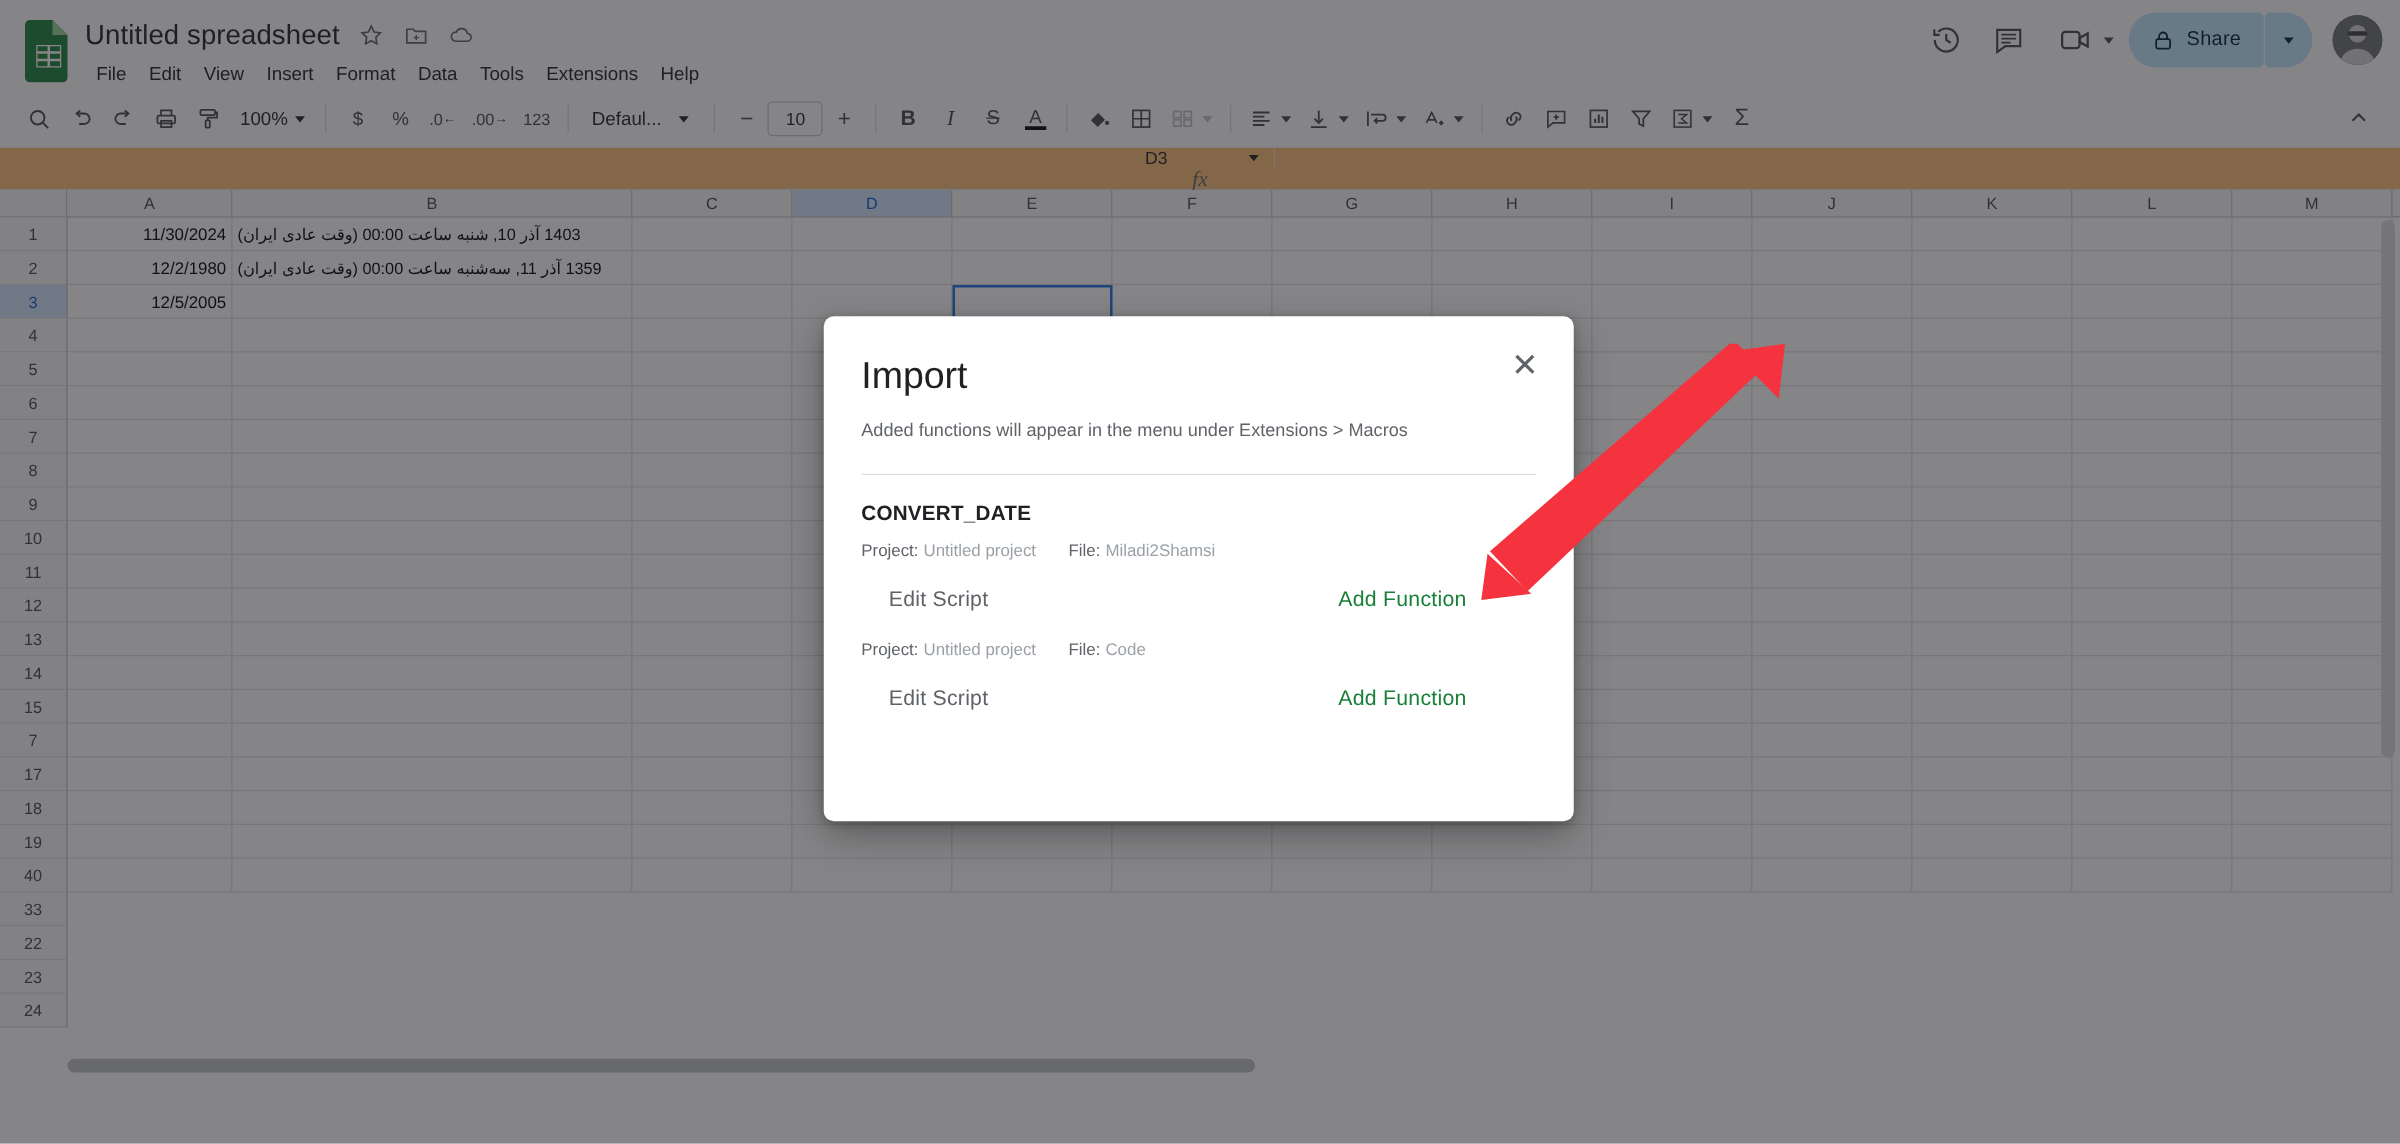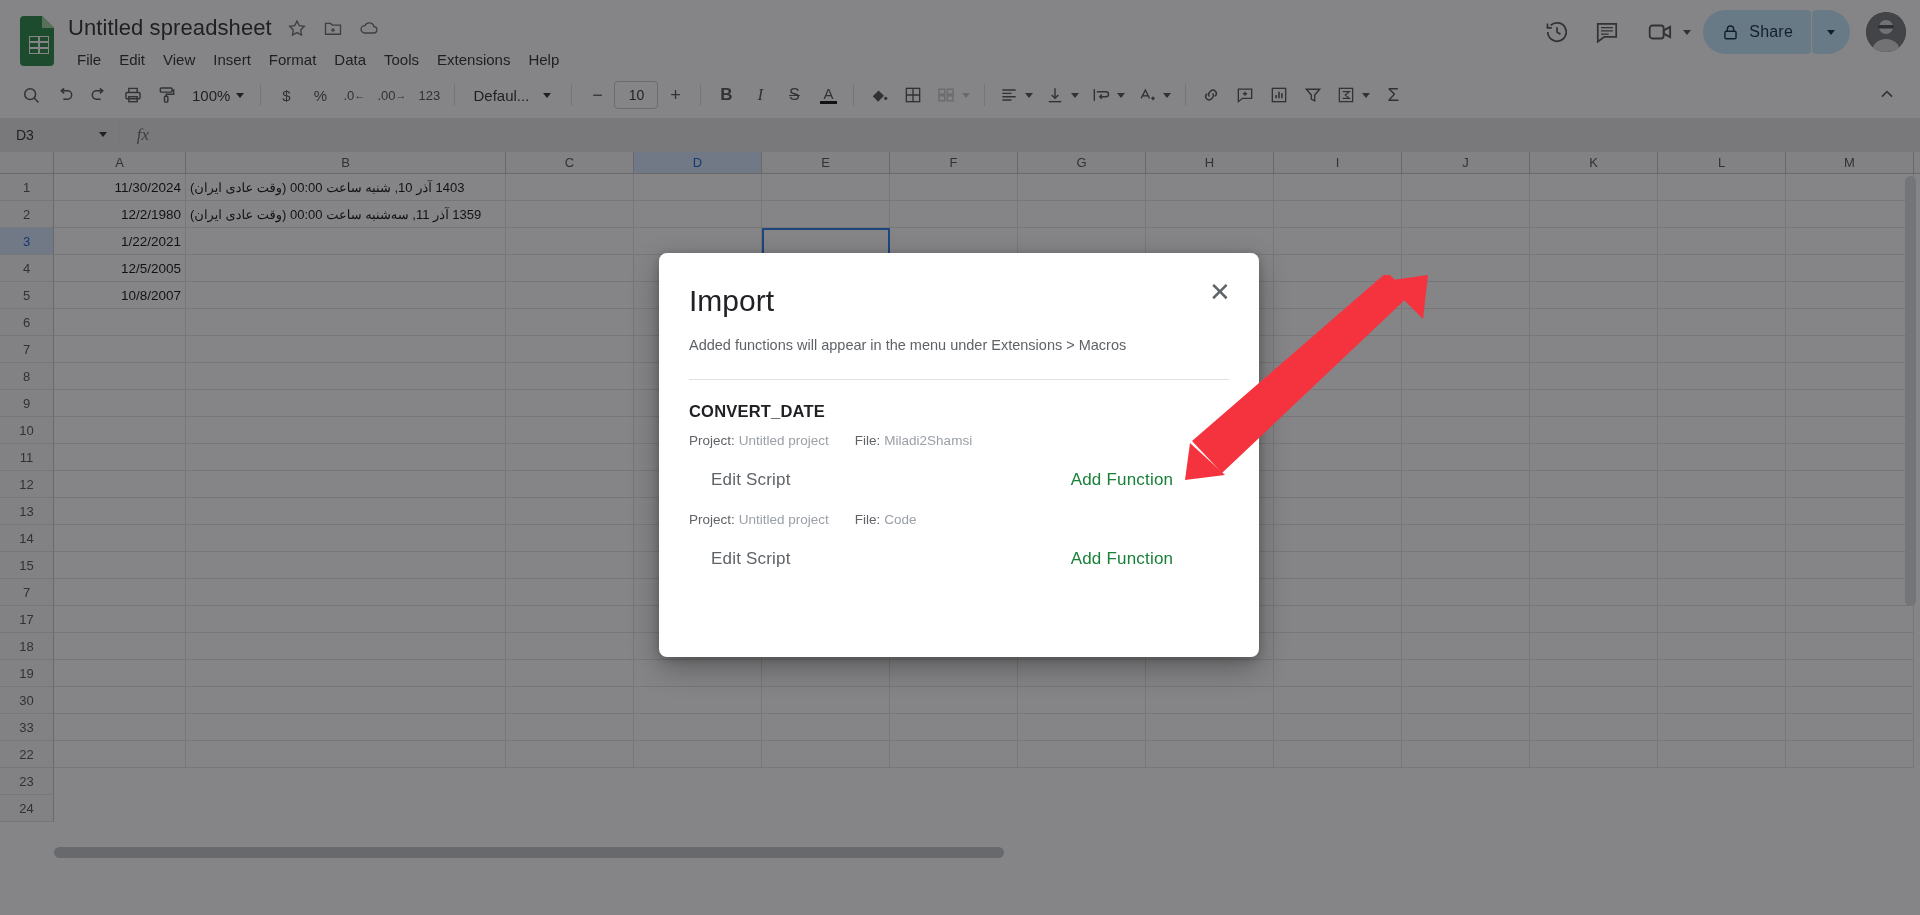--- a/index.html
+++ b/index.html
@@ -89,22 +89,22 @@
     font-size: 14px; color: #1f1f1f; cursor: text;
   }
   .caret { width: 0; height: 0; border-left: 4px solid transparent; border-right: 4px solid transparent;
            border-top: 5px solid currentColor; }
   .tb-collapse { position: absolute; right: 16px; top: 6px; }
   .txtglyph { font-size: 15px; color:#444746; }
   .tb.disabled { color:#bdc1c6; }
 
   
   .formulabar {
-    height: 34px; background: #e5e5e5; display: flex; align-items: center;
-    border-bottom: 1px solid #e0e0e0; font-size: 14px; color: #1f1f1f;
+    height: 34px; background: #fdba74; display: flex; align-items: center;
+    border-bottom: 1px solid #e0e0e0; font-size: 14px; color: #1f1f1f; flex-direction: column;
   }
   .namebox {
     width: 120px; height: 100%; display: flex; align-items: center;
     justify-content: space-between; padding: 0 12px 0 16px; border-right: 1px solid #e0e0e0;
   }
   .fx { width: 46px; text-align: center; color:#5f6368; font-style: italic; font-family:"Liberation Serif", serif; font-size:17px;}
   .formula-input { flex: 1; height: 100%; }
 
   
   .grid-wrap { position: relative; background: #fff; height: 712px; overflow: hidden; }
@@ -510,21 +510,21 @@
           <div class="rowhead">10</div>
           <div class="rowhead">11</div>
           <div class="rowhead">12</div>
           <div class="rowhead">13</div>
           <div class="rowhead">14</div>
           <div class="rowhead">15</div>
           <div class="rowhead">7</div>
           <div class="rowhead">17</div>
           <div class="rowhead">18</div>
           <div class="rowhead">19</div>
-          <div class="rowhead">30</div>
+          <div class="rowhead">40</div>
           <div class="rowhead">33</div>
           <div class="rowhead">22</div>
           <div class="rowhead">23</div>
           <div class="rowhead">24</div>
         </div>
       <div class="cells-col" id="cellsarea">
         <div class="sel-box" style="left:708px; top:54px; width:128px; height:27px;"></div>
       <div class="grid-row">
             <div class="cell right" style="width: 132px; flex: 0 0 132px;">11/30/2024</div>
             <div class="cell right" style="width: 320px; flex: 0 0 320px; direction: rtl; overflow: visible; font-size: 13px;">1403 آذر 10, شنبه ساعت 00:00 (وقت عادی ایران)</div>
@@ -549,51 +549,21 @@
             <div class="cell right" style="width: 128px; flex: 0 0 128px;"></div>
             <div class="cell right" style="width: 128px; flex: 0 0 128px;"></div>
             <div class="cell right" style="width: 128px; flex: 0 0 128px;"></div>
             <div class="cell right" style="width: 128px; flex: 0 0 128px;"></div>
             <div class="cell right" style="width: 128px; flex: 0 0 128px;"></div>
             <div class="cell right" style="width: 128px; flex: 0 0 128px;"></div>
             <div class="cell right" style="width: 128px; flex: 0 0 128px;"></div>
             <div class="cell right" style="width: 128px; flex: 0 0 128px;"></div>
           </div>
           <div class="grid-row">
-            <div class="cell right" style="width: 132px; flex: 0 0 132px;">1/22/2021</div>
-            <div class="cell right" style="width: 320px; flex: 0 0 320px;"></div>
-            <div class="cell right" style="width: 128px; flex: 0 0 128px;"></div>
-            <div class="cell right" style="width: 128px; flex: 0 0 128px;"></div>
-            <div class="cell right" style="width: 128px; flex: 0 0 128px;"></div>
-            <div class="cell right" style="width: 128px; flex: 0 0 128px;"></div>
-            <div class="cell right" style="width: 128px; flex: 0 0 128px;"></div>
-            <div class="cell right" style="width: 128px; flex: 0 0 128px;"></div>
-            <div class="cell right" style="width: 128px; flex: 0 0 128px;"></div>
-            <div class="cell right" style="width: 128px; flex: 0 0 128px;"></div>
-            <div class="cell right" style="width: 128px; flex: 0 0 128px;"></div>
-            <div class="cell right" style="width: 128px; flex: 0 0 128px;"></div>
-            <div class="cell right" style="width: 128px; flex: 0 0 128px;"></div>
-          </div>
-          <div class="grid-row">
             <div class="cell right" style="width: 132px; flex: 0 0 132px;">12/5/2005</div>
-            <div class="cell right" style="width: 320px; flex: 0 0 320px;"></div>
-            <div class="cell right" style="width: 128px; flex: 0 0 128px;"></div>
-            <div class="cell right" style="width: 128px; flex: 0 0 128px;"></div>
-            <div class="cell right" style="width: 128px; flex: 0 0 128px;"></div>
-            <div class="cell right" style="width: 128px; flex: 0 0 128px;"></div>
-            <div class="cell right" style="width: 128px; flex: 0 0 128px;"></div>
-            <div class="cell right" style="width: 128px; flex: 0 0 128px;"></div>
-            <div class="cell right" style="width: 128px; flex: 0 0 128px;"></div>
-            <div class="cell right" style="width: 128px; flex: 0 0 128px;"></div>
-            <div class="cell right" style="width: 128px; flex: 0 0 128px;"></div>
-            <div class="cell right" style="width: 128px; flex: 0 0 128px;"></div>
-            <div class="cell right" style="width: 128px; flex: 0 0 128px;"></div>
-          </div>
-          <div class="grid-row">
-            <div class="cell right" style="width: 132px; flex: 0 0 132px;">10/8/2007</div>
             <div class="cell right" style="width: 320px; flex: 0 0 320px;"></div>
             <div class="cell right" style="width: 128px; flex: 0 0 128px;"></div>
             <div class="cell right" style="width: 128px; flex: 0 0 128px;"></div>
             <div class="cell right" style="width: 128px; flex: 0 0 128px;"></div>
             <div class="cell right" style="width: 128px; flex: 0 0 128px;"></div>
             <div class="cell right" style="width: 128px; flex: 0 0 128px;"></div>
             <div class="cell right" style="width: 128px; flex: 0 0 128px;"></div>
             <div class="cell right" style="width: 128px; flex: 0 0 128px;"></div>
             <div class="cell right" style="width: 128px; flex: 0 0 128px;"></div>
             <div class="cell right" style="width: 128px; flex: 0 0 128px;"></div>

